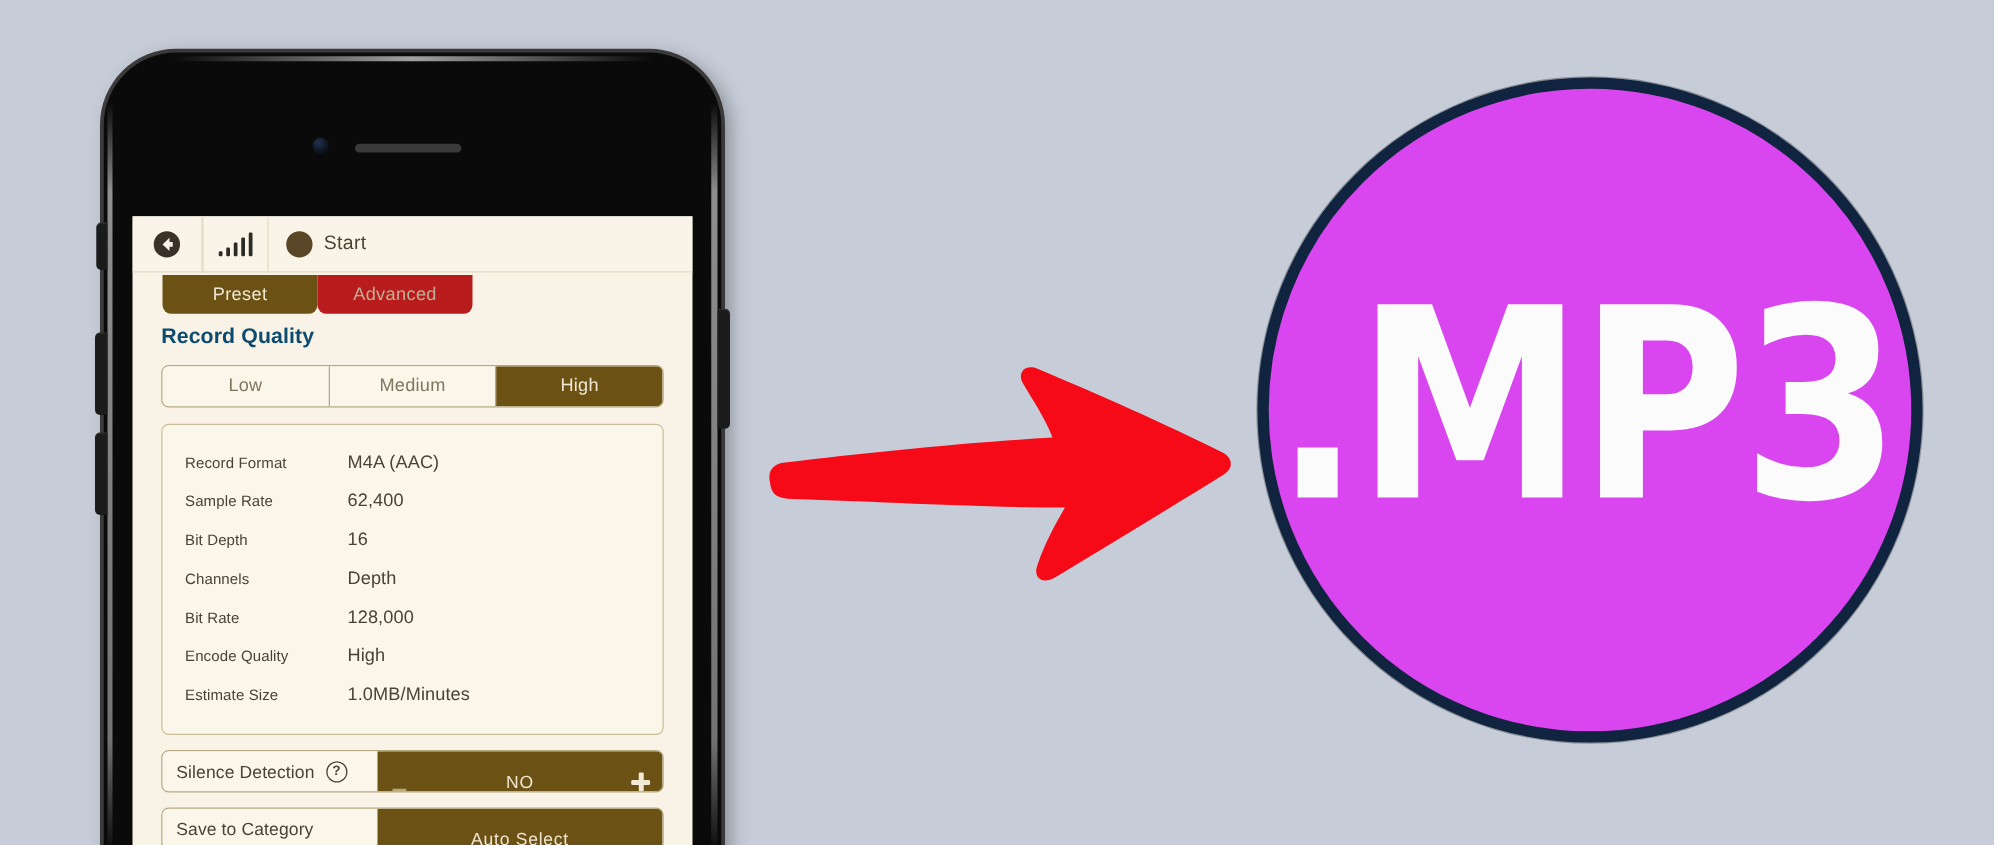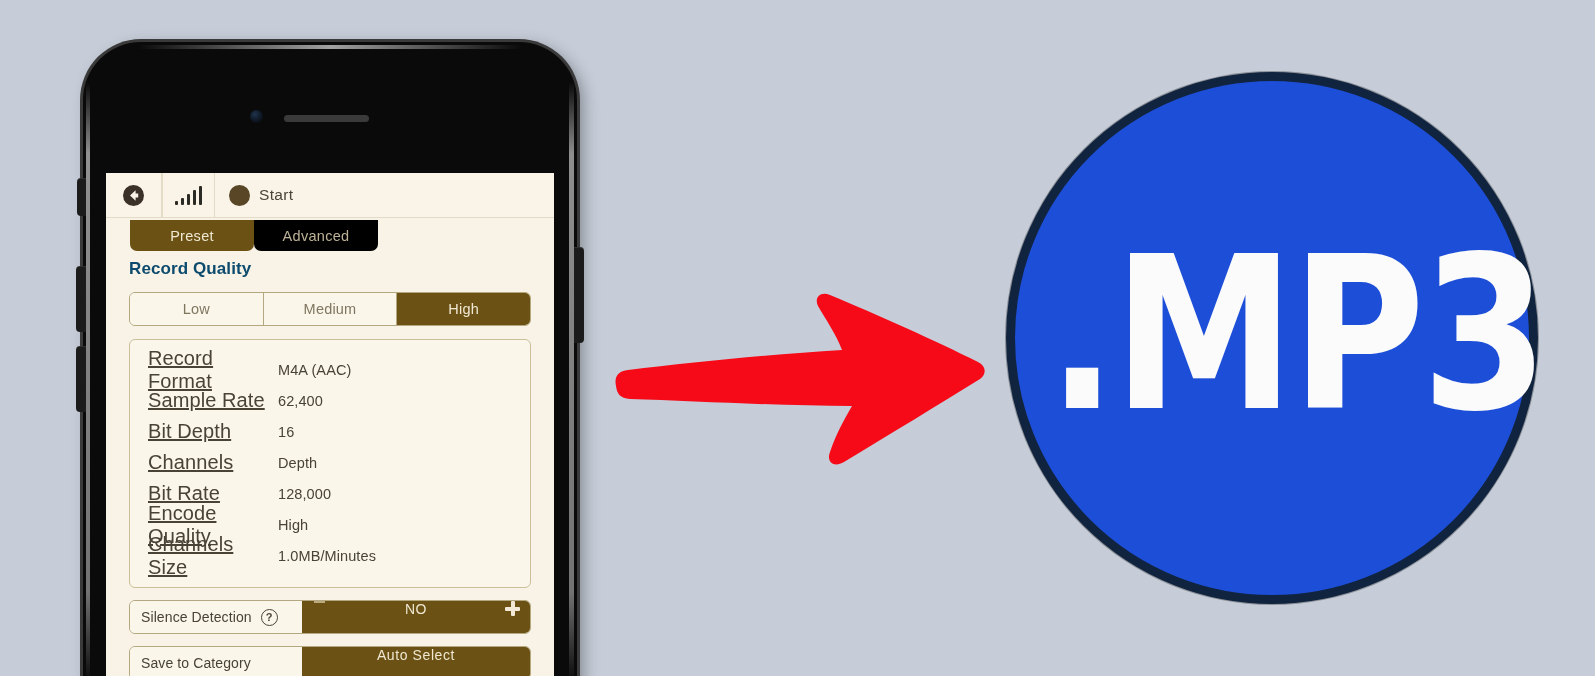--- a/index.html
+++ b/index.html
@@ -125,21 +125,21 @@
     margin-top: 2px;
   }
   .mode-tab {
     width: 124px; height: 31px;
     display: flex; align-items: center; justify-content: center;
     font-size: 14.5px;
     border-radius: 0 0 7px 7px;
     letter-spacing: 0.3px;
   }
   .mode-tab.active { background: #6b5214; color: #efe7d2; }
-  .mode-tab.inactive { background: #000000; color: #bdb298; }
+  .mode-tab.inactive { background: #b91c1c; color: #bdb298; }
 
   
   #record-quality-heading {
     margin: 8px 0 0 23px;
     font-size: 17px;
     font-weight: bold;
     color: #0c4a6e;
     letter-spacing: 0.1px;
   }
 
@@ -165,21 +165,21 @@
 
   
   #spec-table {
     margin: 13px 23px 0 23px;
     border: 1px solid #cabf9a;
     border-radius: 6px;
     background: #faf6ea;
     padding: 14px 0 16px 0;
   }
   .spec-row { display: flex; padding: 0 0 0 18px; height: 31px; align-items: center; }
-  .spec-label { width: 130px; font-size: 20px; color: #494336; letter-spacing: 0.1px; text-decoration: underline; }
+  .spec-label { width: 130px; font-size: 12px; color: #494336; letter-spacing: 0.1px; }
   .spec-value { font-size: 14.5px; color: #494336; letter-spacing: 0.1px; }
 
   
   .stepper-row {
     margin: 12px 23px 0 23px;
     display: flex;
     height: 34px;
     border-radius: 6px;
     overflow: hidden;
     border: 1px solid #b3a87f;
@@ -195,21 +195,21 @@
   .help-icon {
     width: 17px; height: 17px; border-radius: 50%;
     border: 1.5px solid #4a4436;
     display: flex; align-items: center; justify-content: center;
     font-size: 11px; font-weight: bold; color: #4a4436;
     line-height: 1;
   }
   .stepper-control {
     flex: 1;
     background: #6b5214;
-    display: flex; align-items: flex-start;
+    display: flex; align-items: flex-end;
     position: relative;
   }
   .stepper-minus {
     position: absolute; left: 12px;
     width: 11px; height: 2px; background: #b9a97c;
   }
   .stepper-value {
     flex: 1; text-align: center;
     font-size: 14px; color: #efe7d2; letter-spacing: 0.6px;
   }
@@ -226,27 +226,28 @@
   
   #transition-arrow {
     position: absolute;
     left: 604px; top: 282px;
     width: 390px; height: 196px;
   }
 
   
   #mp3-badge {
     position: absolute;
-    left: 1006px; top: 72px;
+    left: 1006px; top: 62px;
     width: 532px; height: 532px;
     border-radius: 50%;
-    background: #1d4ed8;
+    background: #d946ef;
     border: 9px solid #11243f;
     display: flex;
     align-items: center;
+    justify-content: center;
     box-shadow: 0 0 0 1px rgba(0,0,0,0.3);
   }
   #mp3-badge-label {
     font-family: "DejaVu Sans", sans-serif;
     font-weight: bold;
     font-size: 212px;
     color: #fbfbfb;
     letter-spacing: -4px;
     transform: scaleX(0.86);
     line-height: 1;
@@ -342,21 +343,21 @@
       </div>
       <div class="spec-row">
         <div class="spec-label">Bit Rate</div>
         <div class="spec-value">128,000</div>
       </div>
       <div class="spec-row">
         <div class="spec-label">Encode Quality</div>
         <div class="spec-value">High</div>
       </div>
       <div class="spec-row">
-        <div class="spec-label">Channels Size</div>
+        <div class="spec-label">Estimate Size</div>
         <div class="spec-value">1.0MB/Minutes</div>
       </div>
     </div>
 
     <div class="stepper-row">
       <div class="stepper-label-cell">
         <span class="stepper-label-text">Silence Detection</span>
         <span class="help-icon">?</span>
       </div>
       <div class="stepper-control">

